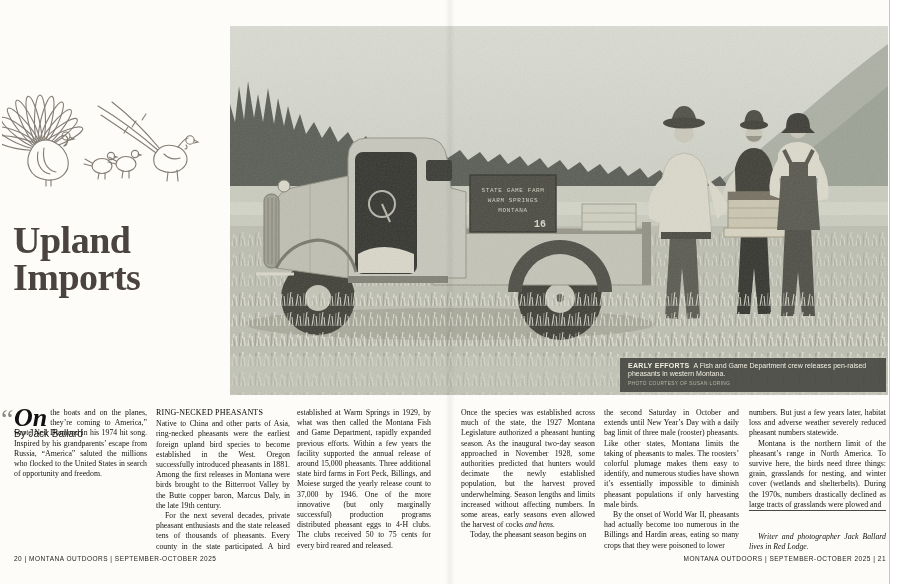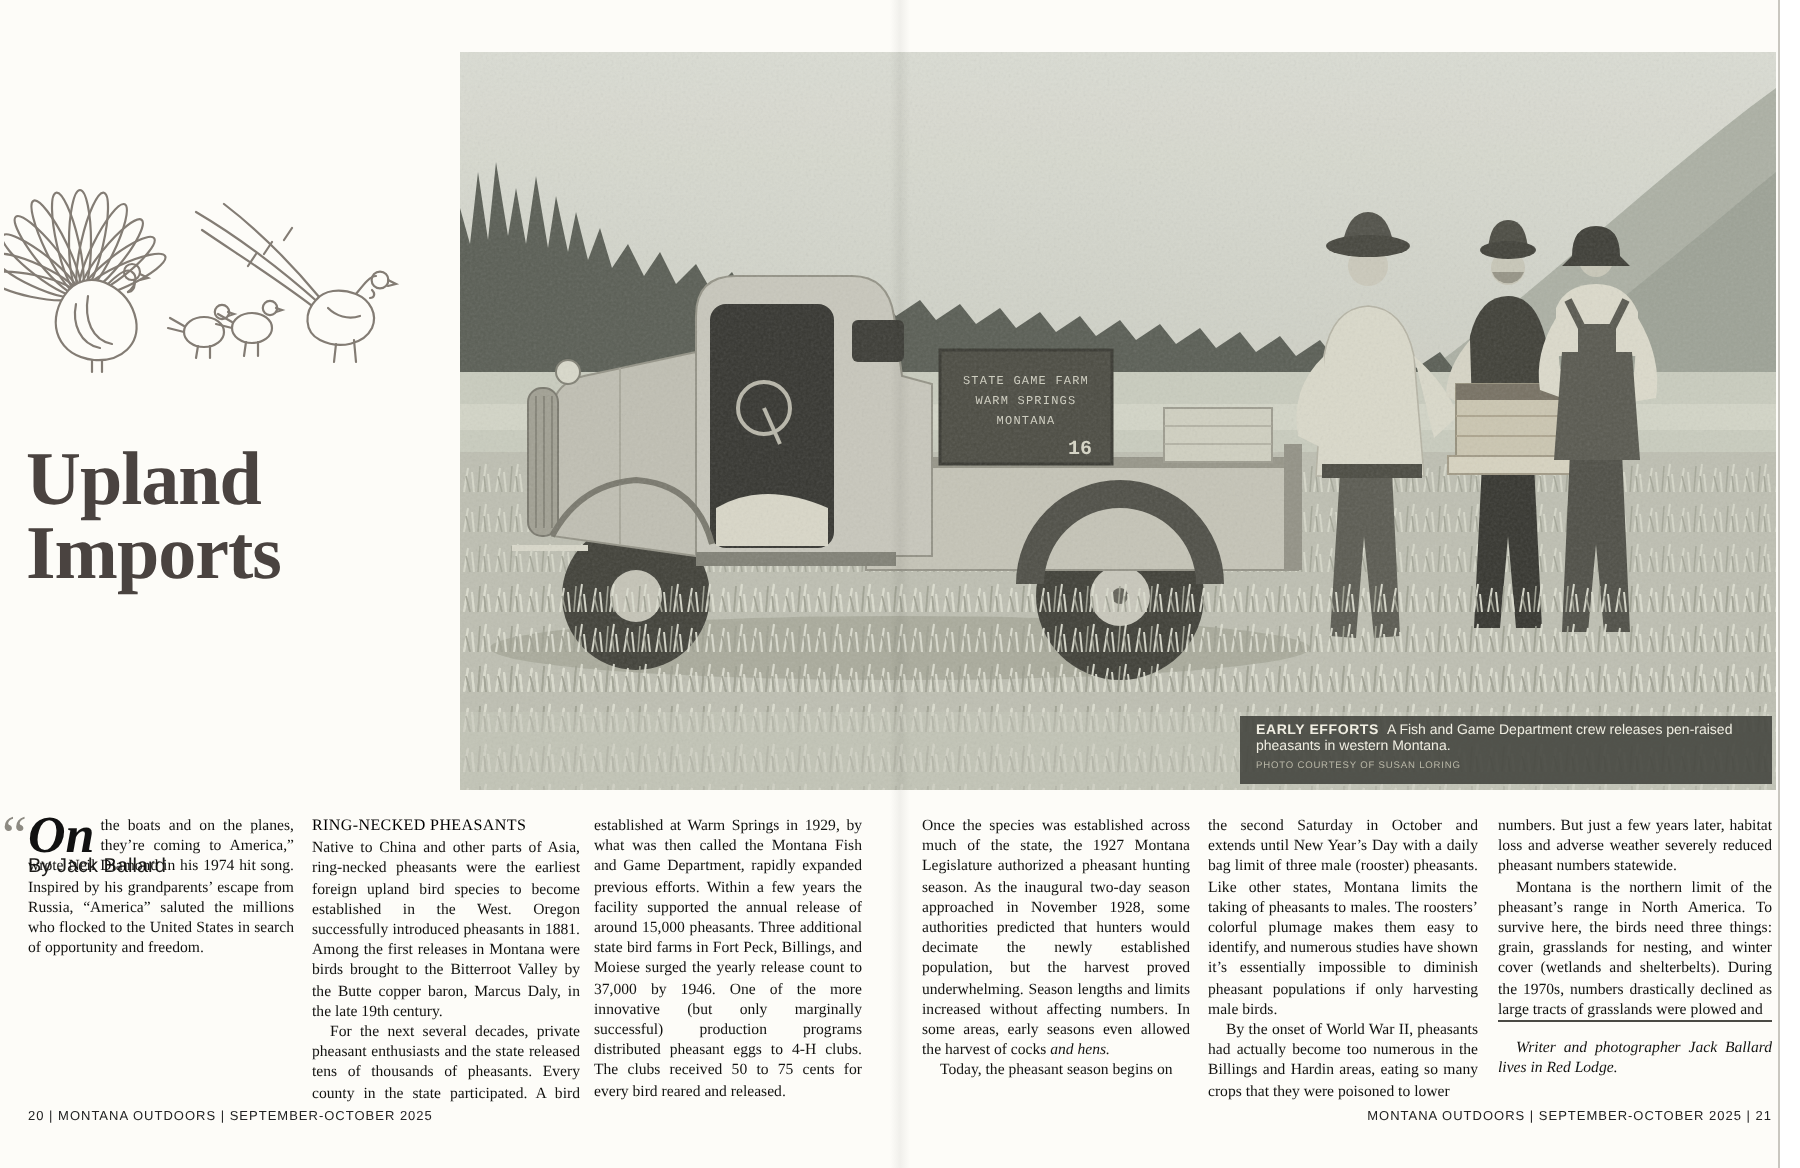--- a/index.html
+++ b/index.html
@@ -27,21 +27,21 @@
   .c2{left:156px;width:134px;}
   .c3{left:297px;width:134px;}
   .c4{left:461px;width:134px;}
   .c5{left:604px;width:135px;}
   .c6{left:749px;width:137px;}
   .sect-head{display:block;font-weight:normal;font-size:8px;letter-spacing:0.2px;margin-bottom:1px;color:#000;}
   .bigquote{position:absolute;left:1px;top:405px;font-family:"Liberation Serif",serif;
             font-size:28px;color:#8d8a82;line-height:28px;}
   .dropcap{float:left;font-weight:bold;font-size:26px;line-height:19px;padding-right:3px;
            font-family:"Liberation Serif",serif;color:#111;font-style:italic;}
-  .bio{margin-top:6px;border-top:1px solid #4a4a45;padding-top:8px;font-style:italic;}
+  .bio{margin-top:6px;border-top:1px solid #4a4a45;padding-top:21px;font-style:italic;}
   
   .folio{position:absolute;top:555px;font-size:6.5px;letter-spacing:0.5px;color:#222;}
   .folio-left{left:14px;}
   .folio-right{right:14px;}
   
   .gutter{position:absolute;left:445px;top:0;width:10px;height:584px;pointer-events:none;
           background:linear-gradient(90deg,rgba(0,0,0,0) 0%,rgba(40,40,35,0.06) 50%,rgba(0,0,0,0) 100%);}
   .page-edge{position:absolute;left:889px;top:0;width:11px;height:584px;background:#ffffff;border-left:1px solid #c9c7c0;}
 </style>
 </head>

